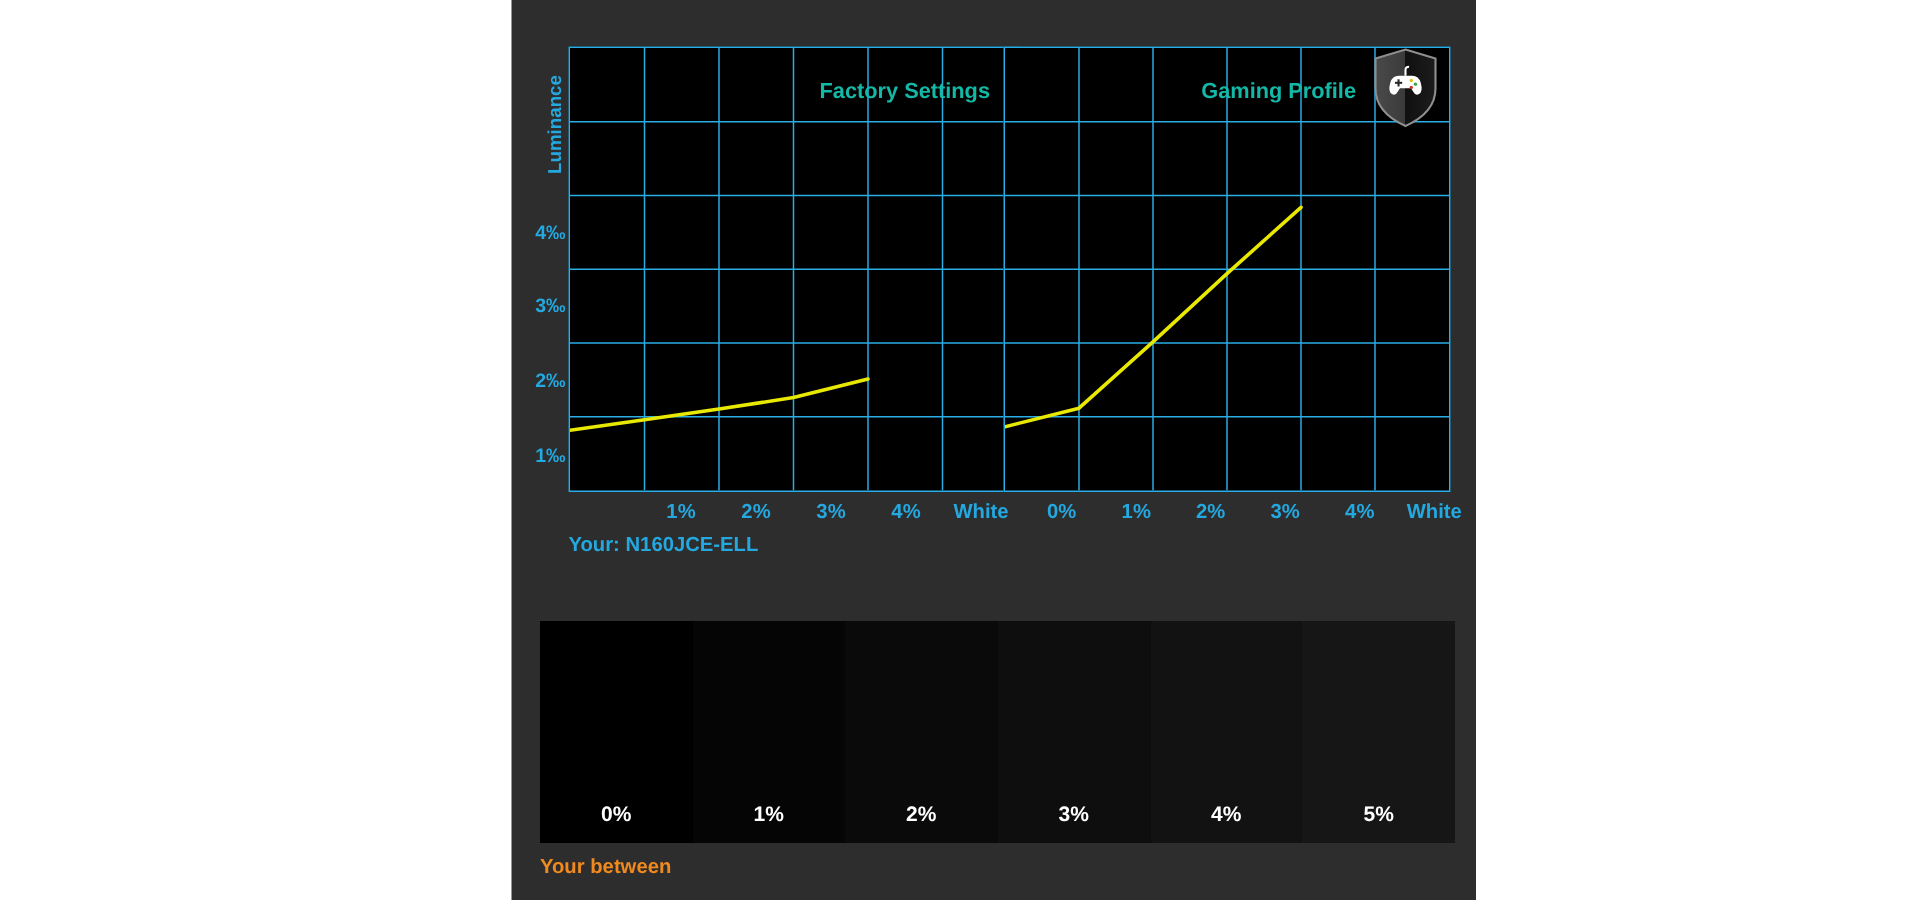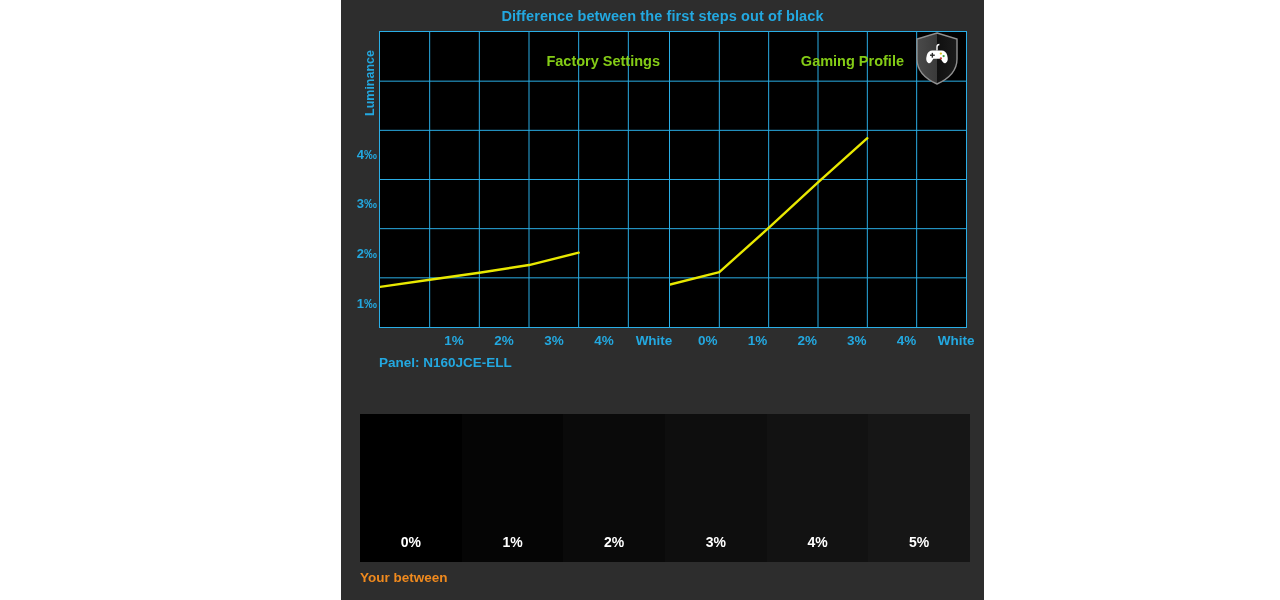--- a/index.html
+++ b/index.html
@@ -94,21 +94,21 @@
     border: 1px solid #2aaee6;
   }
 
   #plot-left { left: 38px; width: 300px; }
   #plot-right { left: 328px; width: 298px; }
 
   .plot svg { display: block; width: 100%; height: 100%; }
 
   .plot-label {
     position: absolute;
-    color: #84cc16;
+    color: #14b8a6;
     font-size: 14.5px;
     font-weight: bold;
     white-space: nowrap;
     top: 21px;
   }
   #label-left  { right: 18px; }
   #label-right { right: 62px; }
 
   #gaming-badge {
     position: absolute;
@@ -181,21 +181,20 @@
     white-space: nowrap;
   }
 </style>
 </head>
 <body>
 
 <div id="root">
 
   <div id="panel">
 
-    <div id="chart-title">Difference between the first steps out of black</div>
 
     <div id="charts-area">
 
       <div id="y-ticks-holder">
         <div class="y-axis-title">Luminance</div>
         <div class="y-tick" style="top:120px;">4‰</div>
         <div class="y-tick" style="top:169px;">3‰</div>
         <div class="y-tick" style="top:219px;">2‰</div>
         <div class="y-tick" style="top:269px;">1‰</div>
       </div>
@@ -272,21 +271,21 @@
           <div class="x-tick" style="left: 24.8333px;">0%</div>
           <div class="x-tick" style="left: 74.5px;">1%</div>
           <div class="x-tick" style="left: 124.167px;">2%</div>
           <div class="x-tick" style="left: 173.833px;">3%</div>
           <div class="x-tick" style="left: 223.5px;">4%</div>
           <div class="x-tick" style="left: 273.167px;">White</div>
         </div>
 
     </div>
 
-    <div id="panel-name">Panel: N160JCE-ELL</div>
+    <div id="panel-name">Your: N160JCE-ELL</div>
 
     <div id="gradient-strip">
         <div class="patch" style="background: rgb(0, 0, 0);">
           <div class="patch-label">0%</div>
         </div>
         <div class="patch" style="background: rgb(5, 5, 5);">
           <div class="patch-label">1%</div>
         </div>
         <div class="patch" style="background: rgb(10, 10, 10);">
           <div class="patch-label">2%</div>

